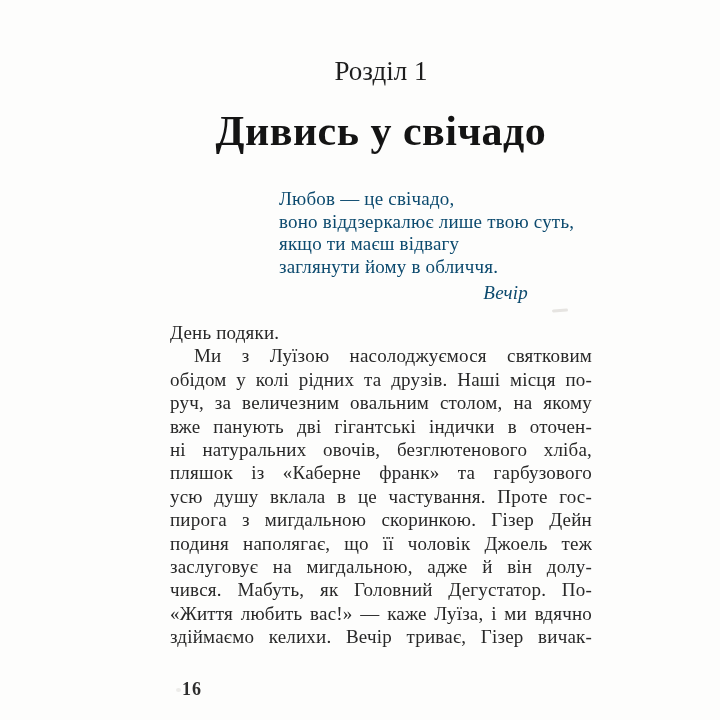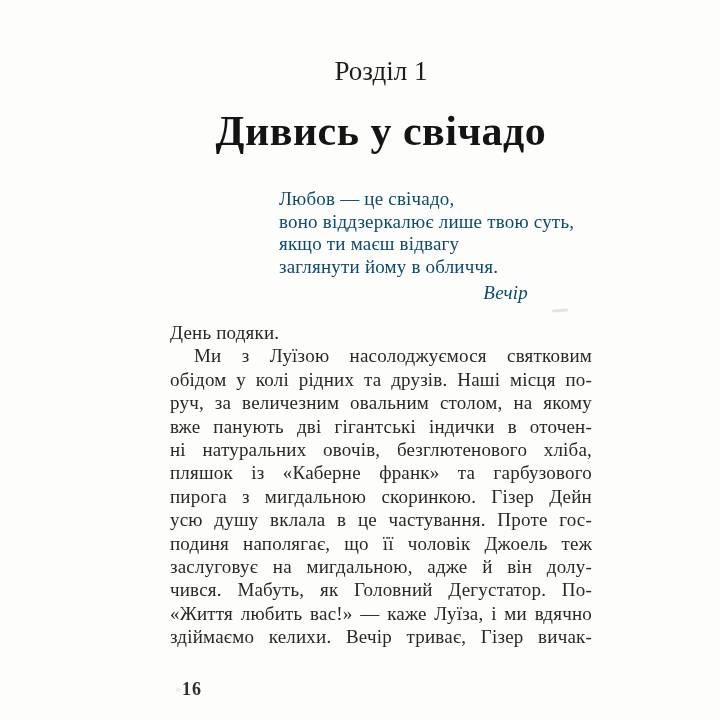--- a/index.html
+++ b/index.html
@@ -137,22 +137,22 @@
     </div>
 
     <div class="body-text">
       <div class="line flush">День подяки.</div>
       <div class="line indent">Ми з Луїзою насолоджуємося святковим</div>
       <div class="line">обідом у колі рідних та друзів. Наші місця по-</div>
       <div class="line">руч, за величезним овальним столом, на якому</div>
       <div class="line">вже панують дві гігантські індички в оточен-</div>
       <div class="line">ні натуральних овочів, безглютенового хліба,</div>
       <div class="line">пляшок із «Каберне франк» та гарбузового</div>
+      <div class="line">усю душу вклала в це частування. Проте гос-</div>
       <div class="line">пирога з мигдальною скоринкою. Гізер Дейн</div>
-      <div class="line">усю душу вклала в це частування. Проте гос-</div>
       <div class="line">подиня наполягає, що її чоловік Джоель теж</div>
       <div class="line">заслуговує на мигдальною, адже й він долу-</div>
       <div class="line">чився. Мабуть, як Головний Дегустатор. По-</div>
       <div class="line">«Життя любить вас!» — каже Луїза, і ми вдячно</div>
       <div class="line">здіймаємо келихи. Вечір триває, Гізер вичак-</div>
     </div>
 
     <div class="page-number">16</div>
   </div>
 

